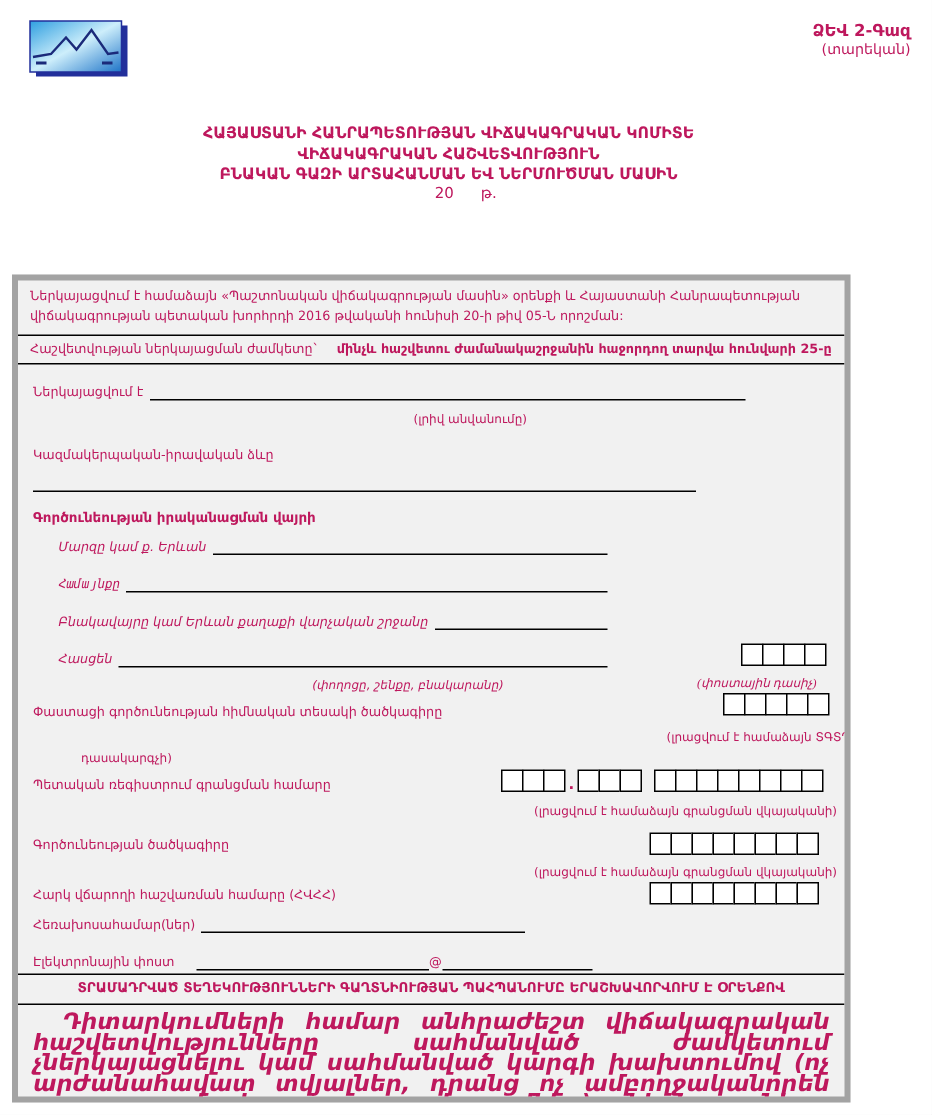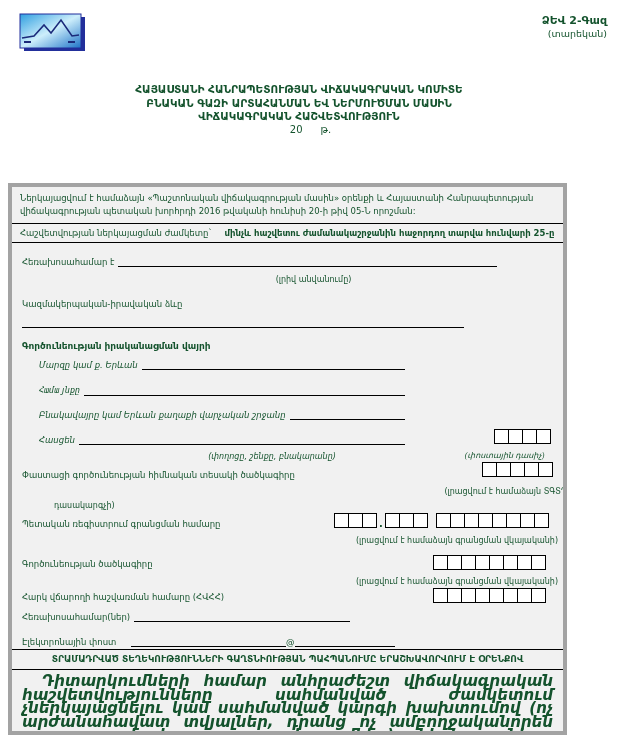--- a/index.html
+++ b/index.html
@@ -2,21 +2,21 @@
 <html><head>
 <meta charset="utf-8">
 <style>
   * { box-sizing: border-box; margin: 0; padding: 0; }
   html,body { background:#fff; }
   .page {
     position: relative;
     width: 621px; height: 743px;
     background: #fff;
     font-family: "DejaVu Sans", sans-serif;
-    color: #14532d;
+    color: #be185d;
     overflow: hidden;
   }
   
   .logo { position:absolute; left:18px; top:12px; width:70px; height:42px; }
   .form-code { position:absolute; right:14px; top:14px; text-align:right; }
   .form-code .code { font-size:11px; font-weight:bold; }
   .form-code .period { font-size:9.5px; margin-top:1px; }
   .titles { position:absolute; left:0; top:83px; width:598px; text-align:center; }
   .titles .t { font-size:10.5px; font-weight:bold; line-height:13.5px; }
   .year-line { position:absolute; left:0; top:124px; width:621px; text-align:center; font-size:10px; }
@@ -72,41 +72,41 @@
     </svg>
   </div>
 
   <div class="form-code">
     <div class="code">ՁԵՎ 2-Գազ</div>
     <div class="period">(տարեկան)</div>
   </div>
 
   <div class="titles">
     <div class="t">ՀԱՅԱՍՏԱՆԻ ՀԱՆՐԱՊԵՏՈՒԹՅԱՆ ՎԻՃԱԿԱԳՐԱԿԱՆ ԿՈՄԻՏԵ</div>
+    <div class="t">ՎԻՃԱԿԱԳՐԱԿԱՆ ՀԱՇՎԵՏՎՈՒԹՅՈՒՆ</div>
     <div class="t">ԲՆԱԿԱՆ ԳԱԶԻ ԱՐՏԱՀԱՆՄԱՆ ԵՎ ՆԵՐՄՈՒԾՄԱՆ ՄԱՍԻՆ</div>
-    <div class="t">ՎԻՃԱԿԱԳՐԱԿԱՆ ՀԱՇՎԵՏՎՈՒԹՅՈՒՆ</div>
   </div>
   <div class="year-line">
     <span>20</span><span class="year-gap"></span><span>թ.</span>
   </div>
 
   <div class="box">
 
     <div class="row-legal">
       <span>Ներկայացվում է համաձայն «Պաշտոնական վիճակագրության մասին» օրենքի և Հայաստանի Հանրապետության վիճակագրության պետական խորհրդի 2016 թվականի հունիսի 20-ի թիվ 05-Ն որոշման:</span>
     </div>
 
     <div class="row-deadline">
       <span>Հաշվետվության ներկայացման ժամկետը`</span><span class="bold">մինչև հաշվետու ժամանակաշրջանին հաջորդող տարվա հունվարի 25-ը</span>
     </div>
 
     <div class="row-main">
 
       <div class="field" style="left:10px; right:66px; top:14px;">
-        <span class="lbl">Հեռախոսահամար է</span>
+        <span class="lbl">Ներկայացվում է</span>
         <span class="wline"></span>
       </div>
       <div class="hint" style="left:0; top:32px; width:603px;">(լրիվ անվանումը)</div>
 
       <div class="abs" style="left:10px; top:56px;">Կազմակերպական-իրավական ձևը</div>
       <div class="uline" style="left:10px; top:84px; width:442px;"></div>
 
       <div class="heading" style="left:10px; top:98px;">Գործունեության իրականացման վայրի</div>
 
       <div class="field italic" style="left:27px; right:158px; top:117px;">

